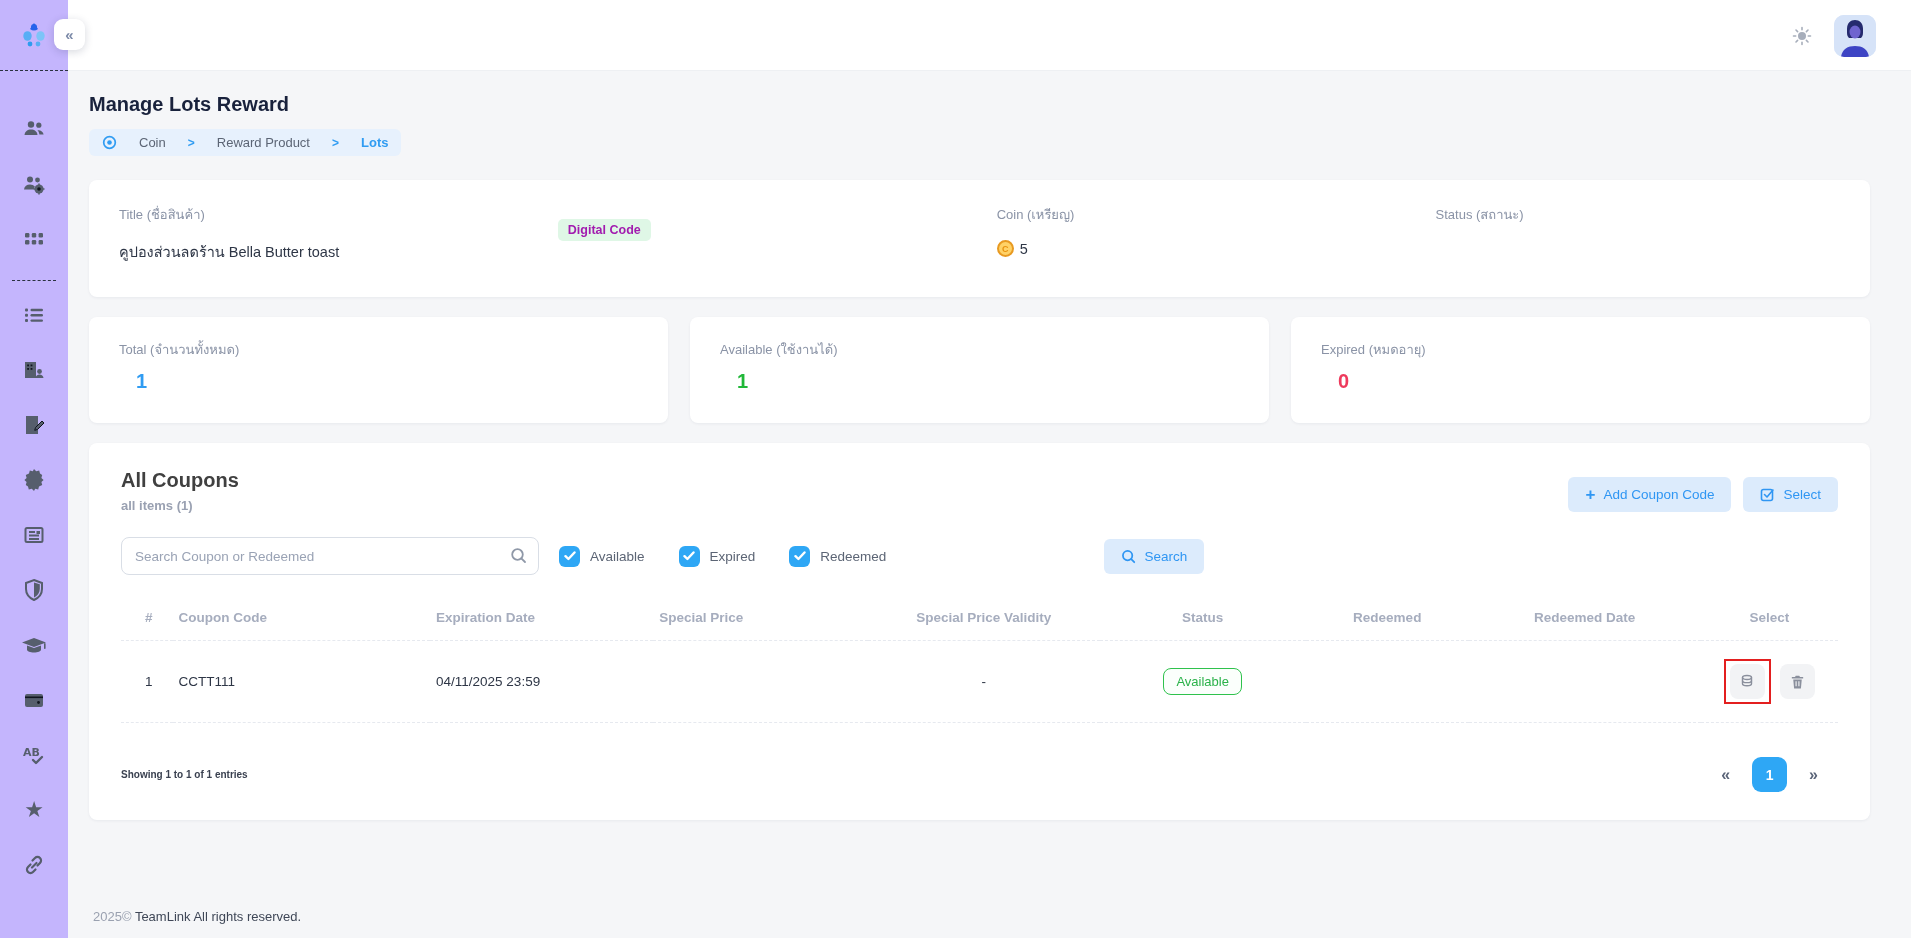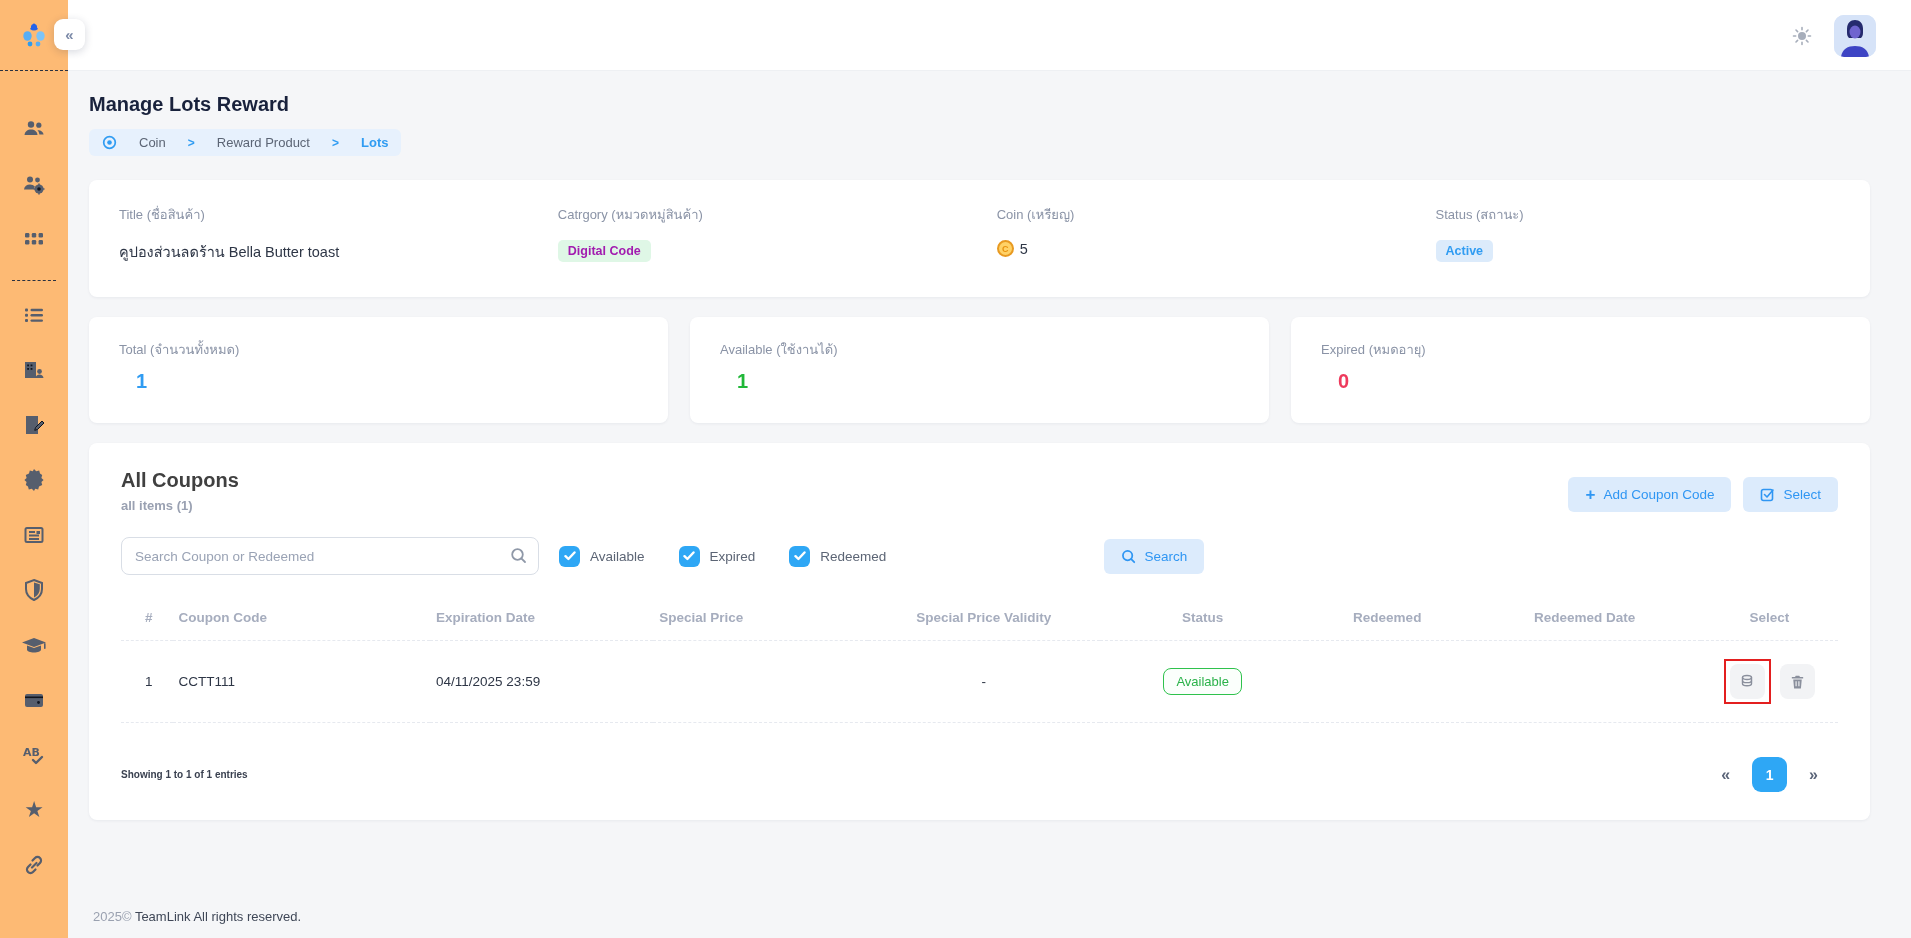--- a/index.html
+++ b/index.html
@@ -1,21 +1,21 @@
 <!DOCTYPE html>
 <html><head>
 <meta charset="utf-8">
 <style>
   * { margin:0; padding:0; box-sizing:border-box; }
   html,body { width:1911px; height:938px; overflow:hidden;
     font-family:"Liberation Sans","DejaVu Sans",sans-serif; background:#F5F6F8; }
 
   
   .sidebar { position:fixed; left:0; top:0; width:68px; height:938px;
-    background:#fdba74; display:flex; flex-direction:column; align-items:center; z-index:5; }
+    background:#c4b5fd; display:flex; flex-direction:column; align-items:center; z-index:5; }
   .logo-wrap { height:71px; display:flex; align-items:center; justify-content:center; width:100%;
     border-bottom:1px dashed #2a3140; }
   .side-icons { display:flex; flex-direction:column; align-items:center; padding-top:38px; width:100%; }
   .side-item { width:40px; height:40px; display:flex; align-items:center; justify-content:center;
     margin-bottom:15px; border-radius:8px; cursor:pointer; }
   .side-item svg { display:block; }
   .side-divider { width:44px; border-top:1px dashed #2a3140; margin:6px 0 14px 0; }
   .star-glyph { font-size:22px; color:#565E6D; line-height:1; }
 
   
@@ -272,33 +272,31 @@
     <span class="crumb-sep">&gt;</span>
     <span class="crumb-active">Lots</span>
   </div>
 
   <section class="card details-card">
     <div>
       <div class="field-label">Title (ชื่อสินค้า)</div>
       <div class="field-value">คูปองส่วนลดร้าน Bella Butter toast</div>
     </div>
     <div>
-      <div class="field-label">Catrgory (หมวดหมู่สินค้า)</div>
       <div class="field-value"><span class="badge-green">Digital Code</span></div>
     </div>
     <div>
       <div class="field-label">Coin (เหรียญ)</div>
       <div class="field-value coin-row">
         <span class="coin-icon">C</span>
         <span>5</span>
       </div>
     </div>
     <div>
       <div class="field-label">Status (สถานะ)</div>
-      <div class="field-value"><span class="badge-blue">Active</span></div>
     </div>
   </section>
 
   <section class="stats-row">
     <div class="card stat-card">
       <div class="field-label">Total (จำนวนทั้งหมด)</div>
       <div class="stat-value v-blue">1</div>
     </div>
     <div class="card stat-card">
       <div class="field-label">Available (ใช้งานได้)</div>

